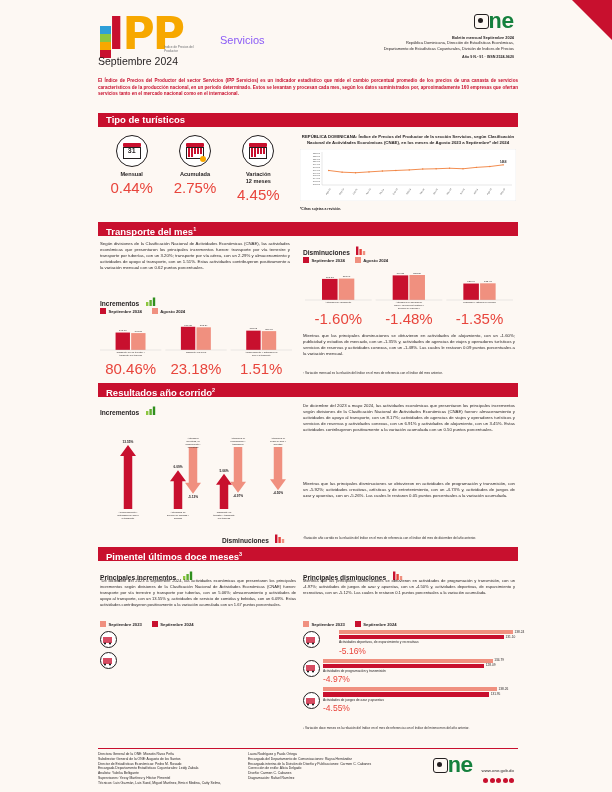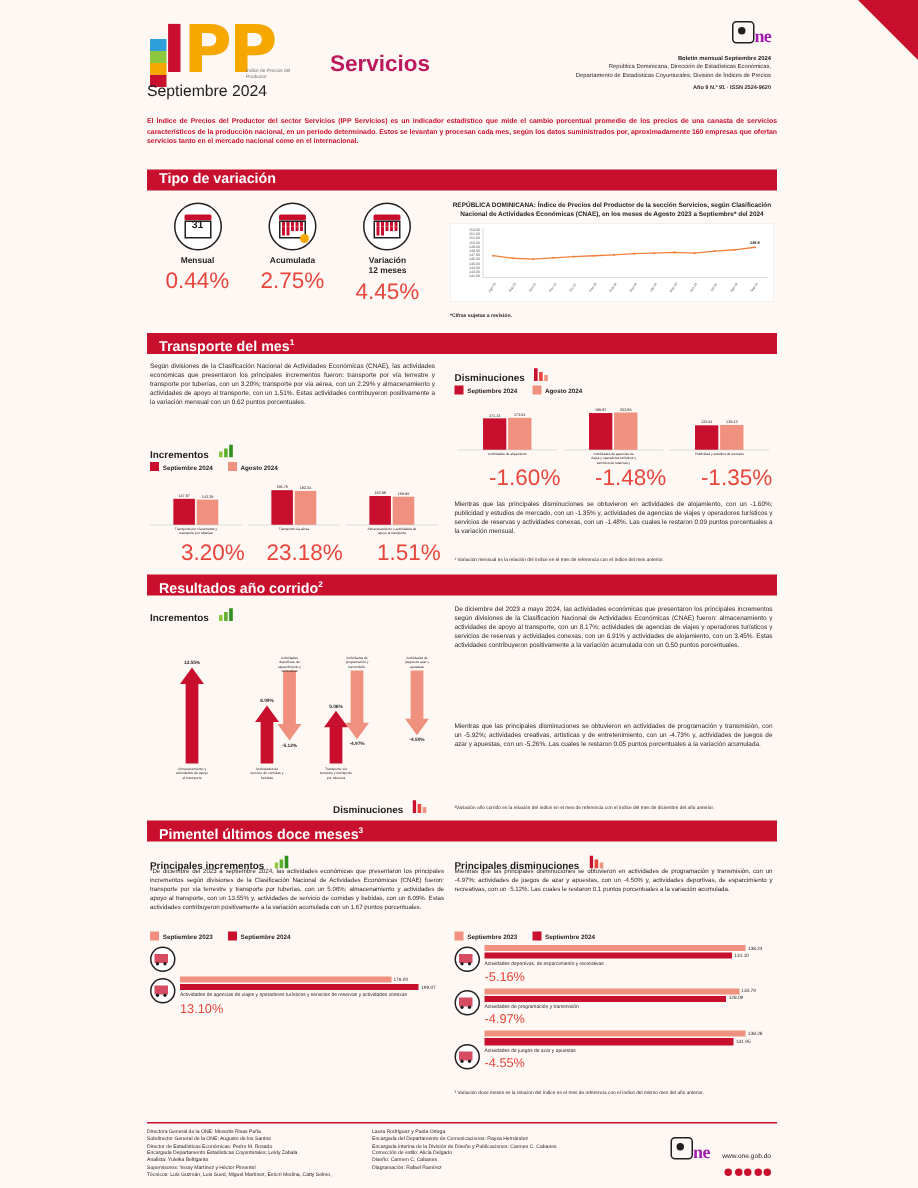--- a/index.html
+++ b/index.html
@@ -20,24 +20,24 @@
   
   .hdr{position:absolute;left:98px;top:10px;width:420px;height:60px;}
   .ipp-logo{position:absolute;left:0;top:2px;width:110px;height:52px;}
   .ipp-text{font-family:"DejaVu Sans",sans-serif;font-weight:bold;font-size:44px;letter-spacing:-2px;line-height:44px;}
   .ipp-i{color:#c8102e;}
   .ipp-p1{color:#f7a800;}
   .ipp-p2{color:#f7a800;}
   .ipp-sub{font-size:3.2px;color:#6d6e71;line-height:4px;position:absolute;left:66px;top:33px;width:42px;}
   .ipp-squares{position:absolute;left:2px;top:14px;width:12px;height:34px;}
   .ipp-squares i{display:block;width:11px;height:8px;}
-  .servicios{position:absolute;left:122px;top:24px;font-size:15px;font-weight:bold;color:#be185d;}
+  .servicios{position:absolute;left:122px;top:24px;font-size:11px;font-weight:normal;color:#8b5cf6;}
 
   .hdr-right{position:absolute;right:4px;top:4px;width:236px;text-align:right;}
-  .one-logo{display:inline-block;font-family:Liberation Serif, serif;font-weight:bold;font-size:12px;color:#a21caf;letter-spacing:-0.5px;line-height:18px;}
+  .one-logo{display:inline-block;font-family:Liberation Mono, monospace;font-weight:bold;font-size:22px;color:#15803d;letter-spacing:-0.5px;line-height:18px;}
   .one-mark{display:inline-block;width:13px;height:13px;border:1.6px solid #231f20;border-radius:3px;vertical-align:-1px;position:relative;}
   .one-mark:after{content:"";position:absolute;left:3px;top:3px;width:5px;height:5px;background:#231f20;border-radius:50%;}
   .hdr-right .l1{font-size:3.9px;font-weight:bold;margin-top:3px;line-height:5.4px;}
   .hdr-right .l2{font-size:3.9px;line-height:5.4px;}
   .hdr-right .l3{font-size:3.7px;font-weight:bold;margin-top:4px;}
 
   .month{position:absolute;left:98px;top:55px;font-size:10.5px;color:#231f20;}
 
   .intro{position:absolute;left:98px;top:78px;width:420px;font-size:4.6px;
     line-height:6.6px;color:#c8102e;text-align:justify;font-weight:bold;}
@@ -69,21 +69,21 @@
   
   .tb{font-size:4.3px;line-height:6.1px;text-align:justify;color:#231f20;}
   .tb.sm{font-size:4.1px;line-height:5.9px;}
   .foot-note{font-size:3.2px;line-height:4.4px;color:#231f20;}
 
   .secttl{font-size:6.6px;font-weight:bold;color:#231f20;}
   .legend{display:flex;gap:10px;align-items:center;margin-top:3px;}
   .legend span{font-size:4.2px;font-weight:bold;}
   .sw{display:inline-block;width:6px;height:6px;margin-right:2.5px;vertical-align:-1px;}
 
-  .bigpct{font-size:15px;color:#e8453c;text-align:right;}
+  .bigpct{font-size:15px;color:#e8453c;text-align:center;}
   .valtag{font-size:3.2px;color:#231f20;}
 
   .hbar-name{font-size:3.3px;line-height:4.2px;color:#231f20;}
   .hbar-pct{font-size:8.5px;color:#e8453c;font-weight:normal;margin-top:1px;}
   .icoc{width:15px;height:15px;border:1.1px solid #231f20;border-radius:50%;display:inline-block;position:relative;background:#fff;overflow:hidden;}
 
   
   .credits{position:absolute;left:98px;top:752px;width:420px;}
   .credits .col{font-size:3.4px;line-height:4.8px;color:#231f20;}
   .divline{position:absolute;left:98px;top:748px;width:420px;height:1px;background:#c8102e;}
@@ -122,21 +122,21 @@
       <div class="l2">República Dominicana, Dirección de Estadísticas Económicas,</div>
       <div class="l2">Departamento de Estadísticas Coyunturales, División de Índices de Precios</div>
       <div class="l3">Año 9 N.º 91 · ISSN 2524-9620</div>
     </div>
   </div>
 
   <div class="month">Septiembre 2024</div>
   <div class="intro">El Índice de Precios del Productor del sector Servicios (IPP Servicios) es un indicador estadístico que mide el cambio porcentual promedio de los precios de una canasta de servicios característicos de la producción nacional, en un período determinado. Estos se levantan y procesan cada mes, según los datos suministrados por, aproximadamente 160 empresas que ofertan servicios tanto en el mercado nacional como en el internacional.</div>
 
   <div class="bar" style="left:98px;top:113px;width:420px;">
-    <span>Tipo de variación</span>
+    <span>Tipo de turísticos</span>
   </div>
 
   <div class="metrics">
     <div class="metric">
       <div class="cal">
         <div class="top"></div>
           <div class="body"></div>
           <div class="num">31</div>
       </div>
       <div class="mlabel">Mensual</div>
@@ -290,21 +290,21 @@
         <text x="155.42799999999997" y="13.452205481938648" text-anchor="middle" font-size="2.5" fill="#231f20" font-family="Liberation Sans, sans-serif">163.98</text>
         <rect x="163.81466666666662" y="15.126520239607913" width="14.373333333333333" height="18.873479760392087" fill="#f0907f"></rect>
         <text x="171.0013333333333" y="13.926520239607914" text-anchor="middle" font-size="2.5" fill="#231f20" font-family="Liberation Sans, sans-serif">159.96</text>
         <line x1="132.66666666666666" y1="34" x2="194" y2="34" stroke="#cccccc" stroke-width="0.4"></line>
         <text x="163.33333333333331" y="37.2" text-anchor="middle" font-size="2.2" fill="#231f20" font-family="Liberation Sans, sans-serif">Almacenamiento y actividades de</text>
         <text x="163.33333333333331" y="40.2" text-anchor="middle" font-size="2.2" fill="#231f20" font-family="Liberation Sans, sans-serif">apoyo al transporte</text>
       </g>
   </svg>
 
   <div style="position:absolute;left:98px;top:360px;width:196px;display:flex;">
-    <div class="bigpct" style="width:33.3%">3.20%</div>
+    <div class="bigpct" style="width:33.3%">80.46%</div>
     <div class="bigpct" style="width:33.3%">23.18%</div>
     <div class="bigpct" style="width:33.3%">1.51%</div>
   </div>
 
   <div style="position:absolute;left:303px;top:241px;">
     <span class="secttl">Disminuciones</span>
     <svg width="11" height="9" viewBox="0 0 11 9" style="margin-left:2px;">
       <rect x="0" y="0.5" width="2.4" height="8.5" fill="#c8102e"></rect>
       <rect x="3.4" y="3" width="2.4" height="6" fill="#e8453c"></rect>
       <rect x="6.8" y="5" width="2.4" height="4" fill="#f0907f"></rect>
@@ -437,50 +437,40 @@
             <circle cx="4" cy="10.5" r="1.1" fill="#231f20"></circle>
             <circle cx="9" cy="10.5" r="1.1" fill="#231f20"></circle>
           </svg></div>
       </div>
       <div style="display: flex; align-items: flex-start; margin-bottom: 3px;">
         <div class="icoc" style="flex: 0 0 15px; margin-top: 1px; margin-right: 3px;"><svg width="13" height="13" viewBox="0 0 13 13" style="margin:0.4px">
             <rect x="2" y="4" width="9" height="6" fill="#c8102e" opacity="0.75"></rect>
             <circle cx="4" cy="10.5" r="1.1" fill="#231f20"></circle>
             <circle cx="9" cy="10.5" r="1.1" fill="#231f20"></circle>
           </svg></div>
-        <div style="flex: 1 1 0%;">
-          <div style="height: 4.2px; background: rgb(240, 144, 127); width: 140.803px; position: relative; margin-bottom: 1px;">
-            <span class="valtag" style="position: absolute; left: 100%; margin-left: 1.5px; top: -0.4px;">176.00</span>
-          </div>
-          <div style="height: 4.2px; background: rgb(200, 16, 46); width: 159.259px; position: relative;">
-            <span class="valtag" style="position: absolute; left: 100%; margin-left: 1.5px; top: -0.4px;">199.07</span>
-          </div>
-          <div class="hbar-name" style="margin-top: 1px;">Actividades de agencias de viajes y operadores turísticos y servicios de reservas y actividades conexas</div>
-          <div class="hbar-pct">13.10%</div>
-        </div>
       </div>
     </div>
 
   <div style="position:absolute;left:303px;top:566px;">
     <span class="secttl">Principales disminuciones</span>
     <svg width="11" height="9" viewBox="0 0 11 9" style="margin-left:2px;">
       <rect x="0" y="0.5" width="2.4" height="8.5" fill="#c8102e"></rect>
       <rect x="3.4" y="3" width="2.4" height="6" fill="#e8453c"></rect>
       <rect x="6.8" y="5" width="2.4" height="4" fill="#f0907f"></rect>
     </svg>
   </div>
   <div class="tb sm" style="position:absolute;left:303px;top:578px;width:212px;">Mientras que las principales disminuciones se obtuvieron en actividades de programación y transmisión, con un -4.97%; actividades de juegos de azar y apuestas, con un -4.50% y, actividades deportivas, de esparcimiento y recreativas, con un -5.12%. Las cuales le restaron 0.1 puntos porcentuales a la variación acumulada.</div>
 
   <div class="legend" style="position:absolute;left:303px;top:618px;">
     <span><i class="sw" style="background:#f0907f"></i><span>Septiembre 2023</span></span>
     <span><i class="sw" style="background:#c8102e"></i><span>Septiembre 2024</span></span>
   </div>
 
   <div id="doce-dis-list" style="position:absolute;left:303px;top:630px;width:212px;">
-      <div style="display: flex; align-items: flex-start; margin-bottom: 3px;">
+      <div style="display: flex; align-items: flex-start; margin-bottom: 3px; gap: 16px;">
         <div class="icoc" style="flex: 0 0 15px; margin-top: 1px; margin-right: 3px;"><svg width="13" height="13" viewBox="0 0 13 13" style="margin:0.4px">
             <rect x="2" y="4" width="9" height="6" fill="#c8102e" opacity="0.75"></rect>
             <circle cx="4" cy="10.5" r="1.1" fill="#231f20"></circle>
             <circle cx="9" cy="10.5" r="1.1" fill="#231f20"></circle>
           </svg></div>
         <div style="flex: 1 1 0%;">
           <div style="height: 4.2px; background: rgb(240, 144, 127); width: 174.049px; position: relative; margin-bottom: 1px;">
             <span class="valtag" style="position: absolute; left: 100%; margin-left: 1.5px; top: -0.4px;">138.24</span>
           </div>
           <div style="height: 4.2px; background: rgb(200, 16, 46); width: 165.059px; position: relative;">
@@ -500,21 +490,21 @@
           <div style="height: 4.2px; background: rgb(240, 144, 127); width: 169.705px; position: relative; margin-bottom: 1px;">
             <span class="valtag" style="position: absolute; left: 100%; margin-left: 1.5px; top: -0.4px;">134.79</span>
           </div>
           <div style="height: 4.2px; background: rgb(200, 16, 46); width: 161.27px; position: relative;">
             <span class="valtag" style="position: absolute; left: 100%; margin-left: 1.5px; top: -0.4px;">128.09</span>
           </div>
           <div class="hbar-name" style="margin-top: 1px;">Actividades de programación y transmisión</div>
           <div class="hbar-pct">-4.97%</div>
         </div>
       </div>
-      <div style="display: flex; align-items: flex-end; margin-bottom: 3px;">
+      <div style="display: flex; align-items: center; margin-bottom: 3px;">
         <div class="icoc" style="flex: 0 0 15px; margin-top: 1px; margin-right: 3px;"><svg width="13" height="13" viewBox="0 0 13 13" style="margin:0.4px">
             <rect x="2" y="4" width="9" height="6" fill="#c8102e" opacity="0.75"></rect>
             <circle cx="4" cy="10.5" r="1.1" fill="#231f20"></circle>
             <circle cx="9" cy="10.5" r="1.1" fill="#231f20"></circle>
           </svg></div>
         <div style="flex: 1 1 0%;">
           <div style="height: 4.2px; background: rgb(240, 144, 127); width: 174.074px; position: relative; margin-bottom: 1px;">
             <span class="valtag" style="position: absolute; left: 100%; margin-left: 1.5px; top: -0.4px;">138.26</span>
           </div>
           <div style="height: 4.2px; background: rgb(200, 16, 46); width: 166.13px; position: relative;">

